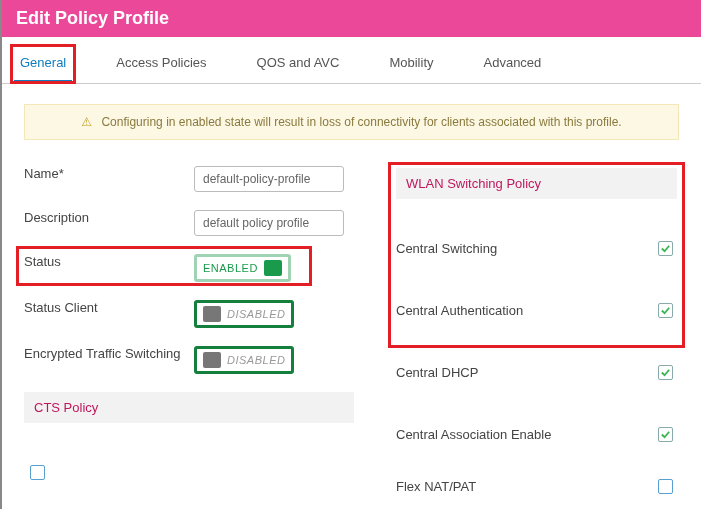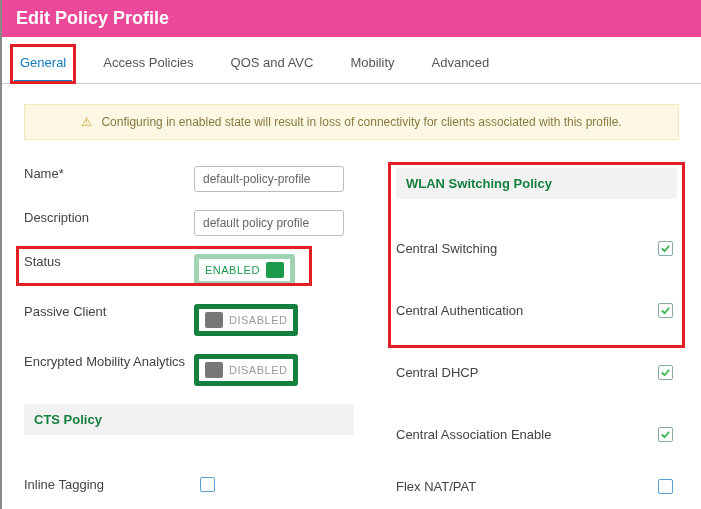--- a/index.html
+++ b/index.html
@@ -1,40 +1,40 @@
 <!DOCTYPE html>
 <html><head>
 <meta charset="utf-8">
 <style>
   * { box-sizing: border-box; margin: 0; padding: 0; }
   body { font-family: -apple-system, BlinkMacSystemFont, "Segoe UI", Arial, sans-serif; font-size: 13px; color: #444; background: #fff; }
   .window { width: 701px; border-left: 2px solid #888; }
   .titlebar { background: #ec4899; color: #fff; font-size: 18px; font-weight: bold; padding: 8px 14px; }
-  .tabs { display: flex; border-bottom: 1px solid #ccc; padding: 0 12px; margin-top: 10px; gap: 25px; }
+  .tabs { display: flex; border-bottom: 1px solid #ccc; padding: 0 12px; margin-top: 10px; gap: 38px; }
   .tab { padding: 8px 6px 10px; color: #555; cursor: pointer; position: relative; }
   .tab.active { color: #0f7cbf; border-bottom: 3px solid #0f7cbf; }
   .tab-highlight { position: absolute; top: -3px; left: -4px; right: -4px; bottom: -4px; border: 3px solid #e41e25; pointer-events: none; }
   .content { padding: 20px 22px 30px; }
   .alert { background: #fdf8e4; border: 1px solid #f4e6b6; color: #8a7a3e; font-size: 12px; padding: 10px 20px; text-align: center; margin-bottom: 26px; }
   .alert-icon { color: #c09820; margin-right: 6px; }
   .cols { display: flex; gap: 40px; }
   .left { flex: 0 0 330px; position: relative; }
   .right { flex: 1; position: relative; }
   .row { display: flex; align-items: flex-start; margin-bottom: 18px; min-height: 26px; }
   .lbl { flex: 0 0 170px; color: #444; }
   .input { width: 150px; border: 1px solid #bbb; border-radius: 3px; padding: 5px 8px; font-size: 12px; color: #666; }
   .input::placeholder { color: #999; }
-  .toggle { display: inline-flex; align-items: center; border: 5px solid #15803d; border-radius: 3px; padding: 3px 6px; font-size: 11px; letter-spacing: 0.5px; }
+  .toggle { display: inline-flex; align-items: center; border: 3px solid #15803d; border-radius: 3px; padding: 3px 6px; font-size: 11px; letter-spacing: 0.5px; }
   .toggle.enabled { color: #1a9b4c; border-color: #9fd3b3; }
   .toggle.enabled .knob { background: #1a9b4c; }
   .toggle.disabled { color: rgba(255,255,255,0); }
   .toggle.disabled .knob { background: #777; order: -1; margin-right: 6px; margin-left: 0; }
-  .toggle.disabled .txt { color: #999; }
+  .toggle.disabled .txt { color: #999; font-style: italic; }
   .knob { width: 18px; height: 16px; border-radius: 2px; margin-left: 6px; display: inline-block; }
-  .section-head { background: #f2f2f2; padding: 8px 10px; font-weight: bold; color: #15803d; margin-bottom: 14px; }
+  .section-head { background: #f2f2f2; padding: 8px 10px; font-weight: normal; color: #be185d; margin-bottom: 14px; }
   .cb { width: 15px; height: 15px; border: 1px solid #8aa; border-radius: 2px; display: inline-flex; align-items: center; justify-content: center; background: #fff; }
   .cb.checked svg { display: block; }
   .cb svg { display: none; width: 11px; height: 11px; }
   .cb.checked.green svg path { stroke: #3ab551; }
   .red-box { position: absolute; border: 3px solid #e41e25; pointer-events: none; }
   .right-panel { position: relative; padding: 2px; }
   .right-rows .row .lbl { flex: 0 0 170px; }
   .right .cb { margin-left: auto; margin-right: 4px; }
   .left .cb { margin-left: 6px; }
   .row.chk { align-items: center; margin-top: 36px; }
@@ -75,38 +75,37 @@
         </div>
         <div class="row" style="position:relative">
           <div class="lbl">Status</div>
           <div class="toggle enabled">
             <span class="txt">ENABLED</span>
             <span class="knob"></span>
           </div>
           <div class="red-box" style="top:-8px;left:-8px;width:296px;height:40px;"></div>
         </div>
         <div class="row">
-          <div class="lbl">Passive Client</div>
+          <div class="lbl">Status Client</div>
           <div class="toggle disabled">
             <span class="knob"></span>
             <span class="txt">DISABLED</span>
           </div>
         </div>
         <div class="row">
-          <div class="lbl">Encrypted Mobility Analytics</div>
+          <div class="lbl">Encrypted Traffic Switching</div>
           <div class="toggle disabled">
             <span class="knob"></span>
             <span class="txt">DISABLED</span>
           </div>
         </div>
 
         <div class="section-head">CTS Policy</div>
 
         <div class="row chk">
-          <div class="lbl">Inline Tagging</div>
           <div class="cb" style="border-color:#58a0d0">
             
           </div>
         </div>
         <div class="row chk">
           <div class="lbl">SGACL Enforcement</div>
           <div class="cb" style="border-color:#58a0d0">
             
           </div>
         </div>

